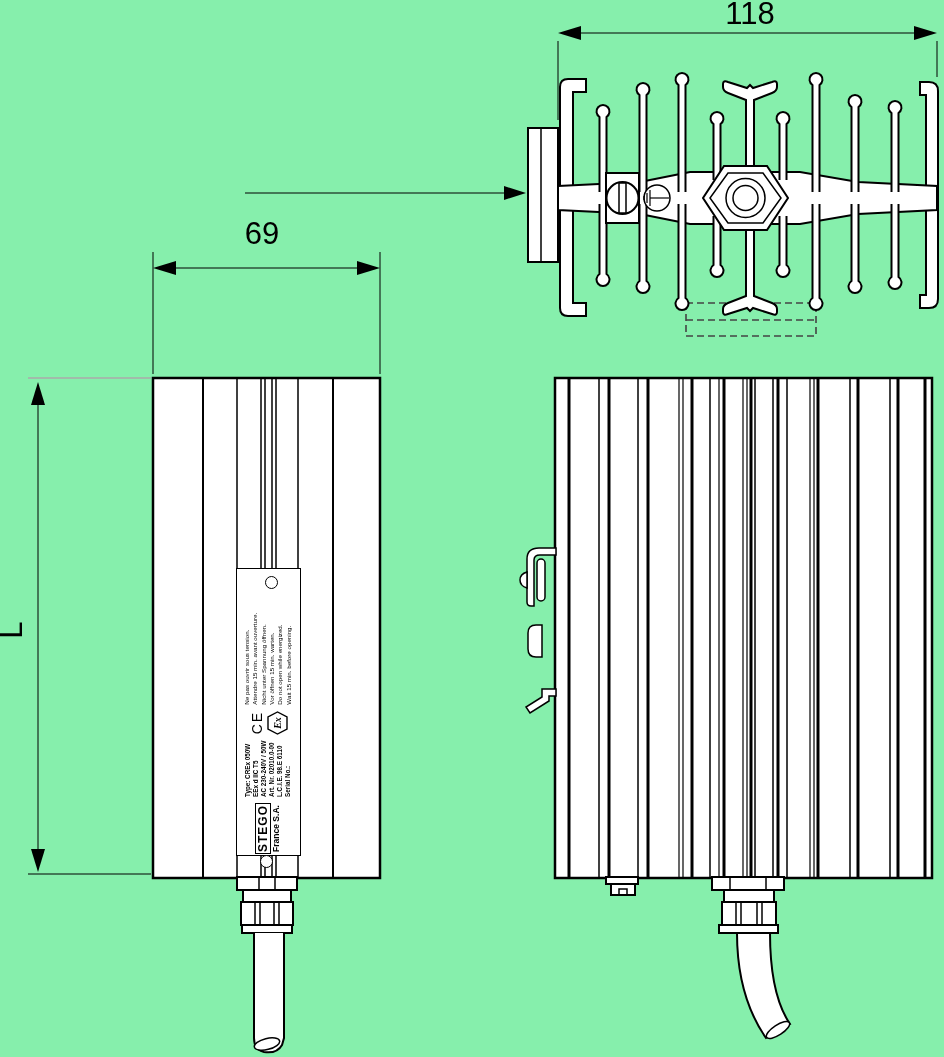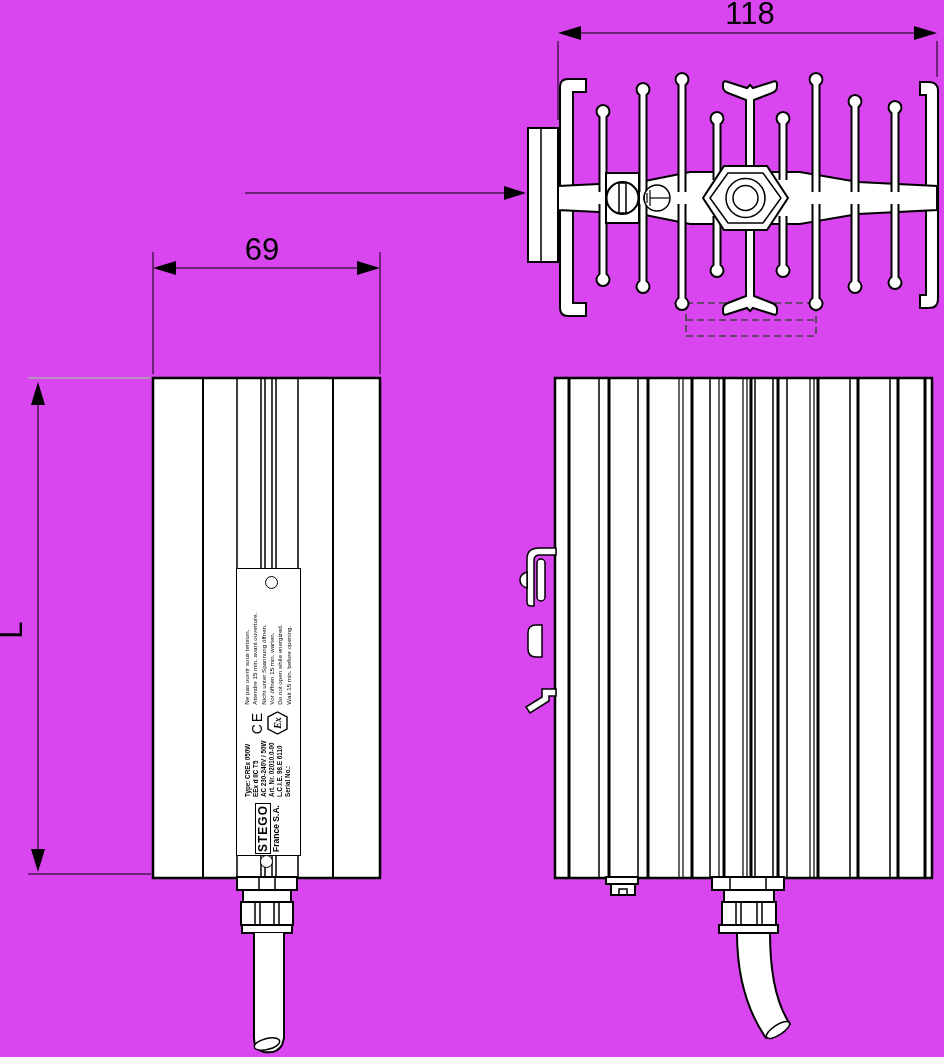--- a/index.html
+++ b/index.html
@@ -1,17 +1,17 @@
 <!DOCTYPE html>
 <html><head>
 <meta charset="utf-8">
 <style>
   html,body{margin:0;padding:0;background:#fff;}
   #canvas{
-    position:relative;width:944px;height:1057px;background:#d946ef;
+    position:relative;width:944px;height:1057px;background:#86efac;
     font-family:"Liberation Sans", sans-serif;color:#000;overflow:hidden;
   }
   #linework{position:absolute;left:0;top:0;z-index:0;}
   .o  {fill:#ffffff;stroke:#000000;stroke-width:2;}
   .o25{fill:#ffffff;stroke:#000000;stroke-width:2.5;}
   .o15{fill:#ffffff;stroke:#000000;stroke-width:1.5;}
   .ln {stroke:#000000;stroke-width:1;fill:none;}
   .ln15{stroke:#000000;stroke-width:1.5;fill:none;}
   .ln3{stroke:#000000;stroke-width:3;fill:none;}
   .ln12{stroke:#000000;stroke-width:1.2;fill:none;}
@@ -235,21 +235,21 @@
       </g>
 
       <g>
         <path class="o" d="M737,933 C737,980 748,1012 766,1038 L790,1024 C775,1002 770,970 770,933 Z"></path>
         <ellipse class="o15" cx="778" cy="1030" rx="13.5" ry="5" transform="rotate(-33 778 1030)"></ellipse>
       </g>
     </g>
   </svg>
 
   <div class="dimtext" id="dim-118" style="left:690px;top:-4px;width:120px;">118</div>
-  <div class="dimtext" id="dim-69" style="left:207px;top:232px;width:110px;">69</div>
+  <div class="dimtext" id="dim-69" style="left:207px;top:216px;width:110px;">69</div>
   <div class="dimtext" id="dim-l" style="left:-4px;top:610px;width:36px;height:40px;">L</div>
 
   <div id="rating-label">
     <div id="label-inner">
       <div class="brand-block">
         <div class="brand-name">STEGO</div>
         <div class="brand-sub">France S.A.</div>
       </div>
       <div class="type-block">
         <div class="type-line">Type: CREx 050W</div>

